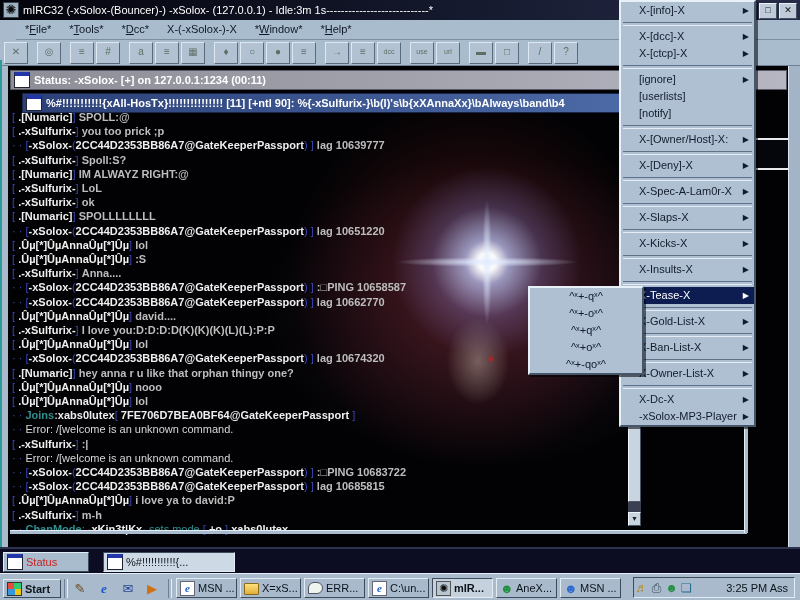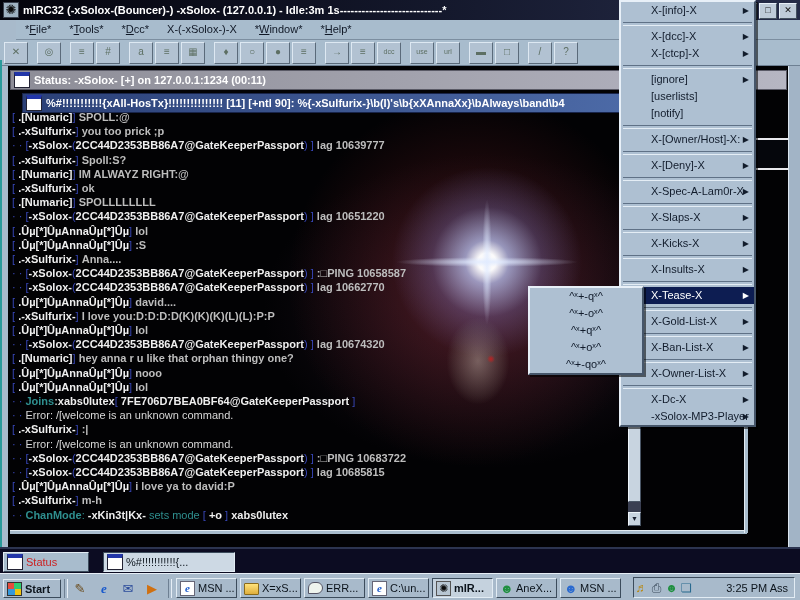--- a/index.html
+++ b/index.html
@@ -6,21 +6,21 @@
   #screen{position:relative;width:800px;height:600px;overflow:hidden;
     font-family:"Liberation Sans","DejaVu Sans",sans-serif;background:#a8bacb;}
   .abs{position:absolute;}
 
   
   #titlebar{left:0;top:0;width:800px;height:20px;
     background:linear-gradient(90deg,#04040c,#14182c 55%,#262c48);
     display:flex;align-items:center;z-index:2;}
   #app-icon{width:14px;height:14px;margin:0 4px 0 3px;color:#0a0a0a;font-size:13px;line-height:14px;
     background:#9fb2c2;text-align:center;border:1px solid #39404d;}
-  #titlebar .t{color:#fff;font-weight:bold;font-size:11px;white-space:nowrap;text-align:center;}
+  #titlebar .t{color:#fff;font-weight:normal;font-size:11px;white-space:nowrap;text-align:center;}
   #win-controls{position:absolute;right:3px;top:3px;display:flex;gap:2px;z-index:3;}
   .wc-btn{width:16px;height:14px;background:#bfcbd8;border:1px solid;
     border-color:#e8f0f8 #44505e #44505e #e8f0f8;font-size:9px;line-height:12px;
     text-align:center;color:#111;font-weight:bold;}
 
   
   #menubar{left:16px;top:20px;width:800px;height:19px;background:#a8bccd;
     border-bottom:1px solid #7c8ea0;display:flex;align-items:center;z-index:2;}
   .mb-item{padding:0 9px;font-size:11px;color:#101826;height:17px;line-height:17px;}
   #toolbar{left:0;top:40px;width:800px;height:26px;background:#a8bccd;
@@ -71,21 +71,21 @@
     font-size:7px;line-height:11px;text-align:center;color:#1a2030;}
   #win-hline{left:2px;top:464px;width:737px;height:3px;background:#a8bccd;border-top:1px solid #e2ecf4;}
   #win-vline{left:736px;top:352px;width:3px;height:115px;background:#a8bccd;border-left:1px solid #e2ecf4;}
   #white-box{left:745px;top:72px;width:40px;height:28px;border:2px solid #e9e9ee;background:#05060c;}
 
   
   .menu{background:#aec0d2;border:2px solid;border-color:#e8f0f8 #46566a #46566a #e8f0f8;
     box-shadow:2px 2px 0 rgba(0,0,0,.55);z-index:50;}
   #context-menu{left:619px;top:0;width:133px;}
   #tease-submenu{left:528px;top:286px;width:112px;z-index:55;}
-  .menu-item{height:17px;line-height:17px;padding-left:30px;font-size:11px;color:#121c2c;
+  .menu-item{height:17px;line-height:17px;padding-left:18px;font-size:11px;color:#121c2c;
     position:relative;white-space:nowrap;}
   .menu-item .arr{position:absolute;right:5px;top:0;font-size:8px;line-height:17px;}
   .menu-item.hl{background:#0d1d52;color:#fff;}
   .menu-sep{height:9px;position:relative;}
   .menu-sep div{position:absolute;left:2px;right:2px;top:3px;height:2px;
     border-top:1px solid #5f7186;border-bottom:1px solid #e4edf5;}
   #tease-submenu .menu-item{padding-left:0;text-align:center;}
 
   
   #switchbar{left:0;top:547px;width:800px;height:26px;background:#0c0c22;
@@ -181,20 +181,21 @@
     <div id="channel-titlebar" class="abs child-titlebar">
       <span class="winicon"></span>
       <span class="t">%#!!!!!!!!!!!{xAll-HosTx}!!!!!!!!!!!!!!! [11] [+ntl 90]: %{-xSulfurix-}\b(I)'s\b{xXAnnaXx}\bAlways\band\b4</span>
     </div>
     <div id="chatlines" class="abs">
         <div class="chat-line"><span class="seg-b">[ </span><span class="seg-n">.[Numaric]</span><span class="seg-b">] </span><span class="seg-t">SPOLL:@</span></div>
         <div class="chat-line"><span class="seg-b">[ </span><span class="seg-n">.-xSulfurix-</span><span class="seg-b">] </span><span class="seg-t">you too prick ;p</span></div>
         <div class="chat-line"><span class="seg-d">· · </span><span class="seg-b">[</span><span class="seg-n">-xSolox-</span><span class="seg-b">(</span><span class="seg-n">2CC44D2353BB86A7@GateKeeperPassport</span><span class="seg-b">) ] </span><span class="seg-t">lag 10639777</span></div>
         <div class="chat-line"><span class="seg-b">[ </span><span class="seg-n">.-xSulfurix-</span><span class="seg-b">] </span><span class="seg-t">Spoll:S?</span></div>
         <div class="chat-line"><span class="seg-b">[ </span><span class="seg-n">.[Numaric]</span><span class="seg-b">] </span><span class="seg-t">IM ALWAYZ RIGHT:@</span></div>
+        <div class="chat-line"><span class="seg-b">[ </span><span class="seg-n">.-xSulfurix-</span><span class="seg-b">] </span><span class="seg-t">LoL</span></div>
         <div class="chat-line"><span class="seg-b">[ </span><span class="seg-n">.-xSulfurix-</span><span class="seg-b">] </span><span class="seg-t">ok</span></div>
         <div class="chat-line"><span class="seg-b">[ </span><span class="seg-n">.[Numaric]</span><span class="seg-b">] </span><span class="seg-t">SPOLLLLLLLL</span></div>
         <div class="chat-line"><span class="seg-d">· · </span><span class="seg-b">[</span><span class="seg-n">-xSolox-</span><span class="seg-b">(</span><span class="seg-n">2CC44D2353BB86A7@GateKeeperPassport</span><span class="seg-b">) ] </span><span class="seg-t">lag 10651220</span></div>
         <div class="chat-line"><span class="seg-b">[ </span><span class="seg-n">.Ûµ[*]ÛµAnnaÛµ[*]Ûµ</span><span class="seg-b">] </span><span class="seg-t">lol</span></div>
         <div class="chat-line"><span class="seg-b">[ </span><span class="seg-n">.Ûµ[*]ÛµAnnaÛµ[*]Ûµ</span><span class="seg-b">] </span><span class="seg-t">:S</span></div>
         <div class="chat-line"><span class="seg-b">[ </span><span class="seg-n">.-xSulfurix-</span><span class="seg-b">] </span><span class="seg-t">Anna....</span></div>
         <div class="chat-line"><span class="seg-d">· · </span><span class="seg-b">[</span><span class="seg-n">-xSolox-</span><span class="seg-b">(</span><span class="seg-n">2CC44D2353BB86A7@GateKeeperPassport</span><span class="seg-b">) ] </span><span class="seg-t">:□PING 10658587</span></div>
         <div class="chat-line"><span class="seg-d">· · </span><span class="seg-b">[</span><span class="seg-n">-xSolox-</span><span class="seg-b">(</span><span class="seg-n">2CC44D2353BB86A7@GateKeeperPassport</span><span class="seg-b">) ] </span><span class="seg-t">lag 10662770</span></div>
         <div class="chat-line"><span class="seg-b">[ </span><span class="seg-n">.Ûµ[*]ÛµAnnaÛµ[*]Ûµ</span><span class="seg-b">] </span><span class="seg-t">david....</span></div>
         <div class="chat-line"><span class="seg-b">[ </span><span class="seg-n">.-xSulfurix-</span><span class="seg-b">] </span><span class="seg-t">I love you:D:D:D:D(K)(K)(K)(L)(L):P:P</span></div>

